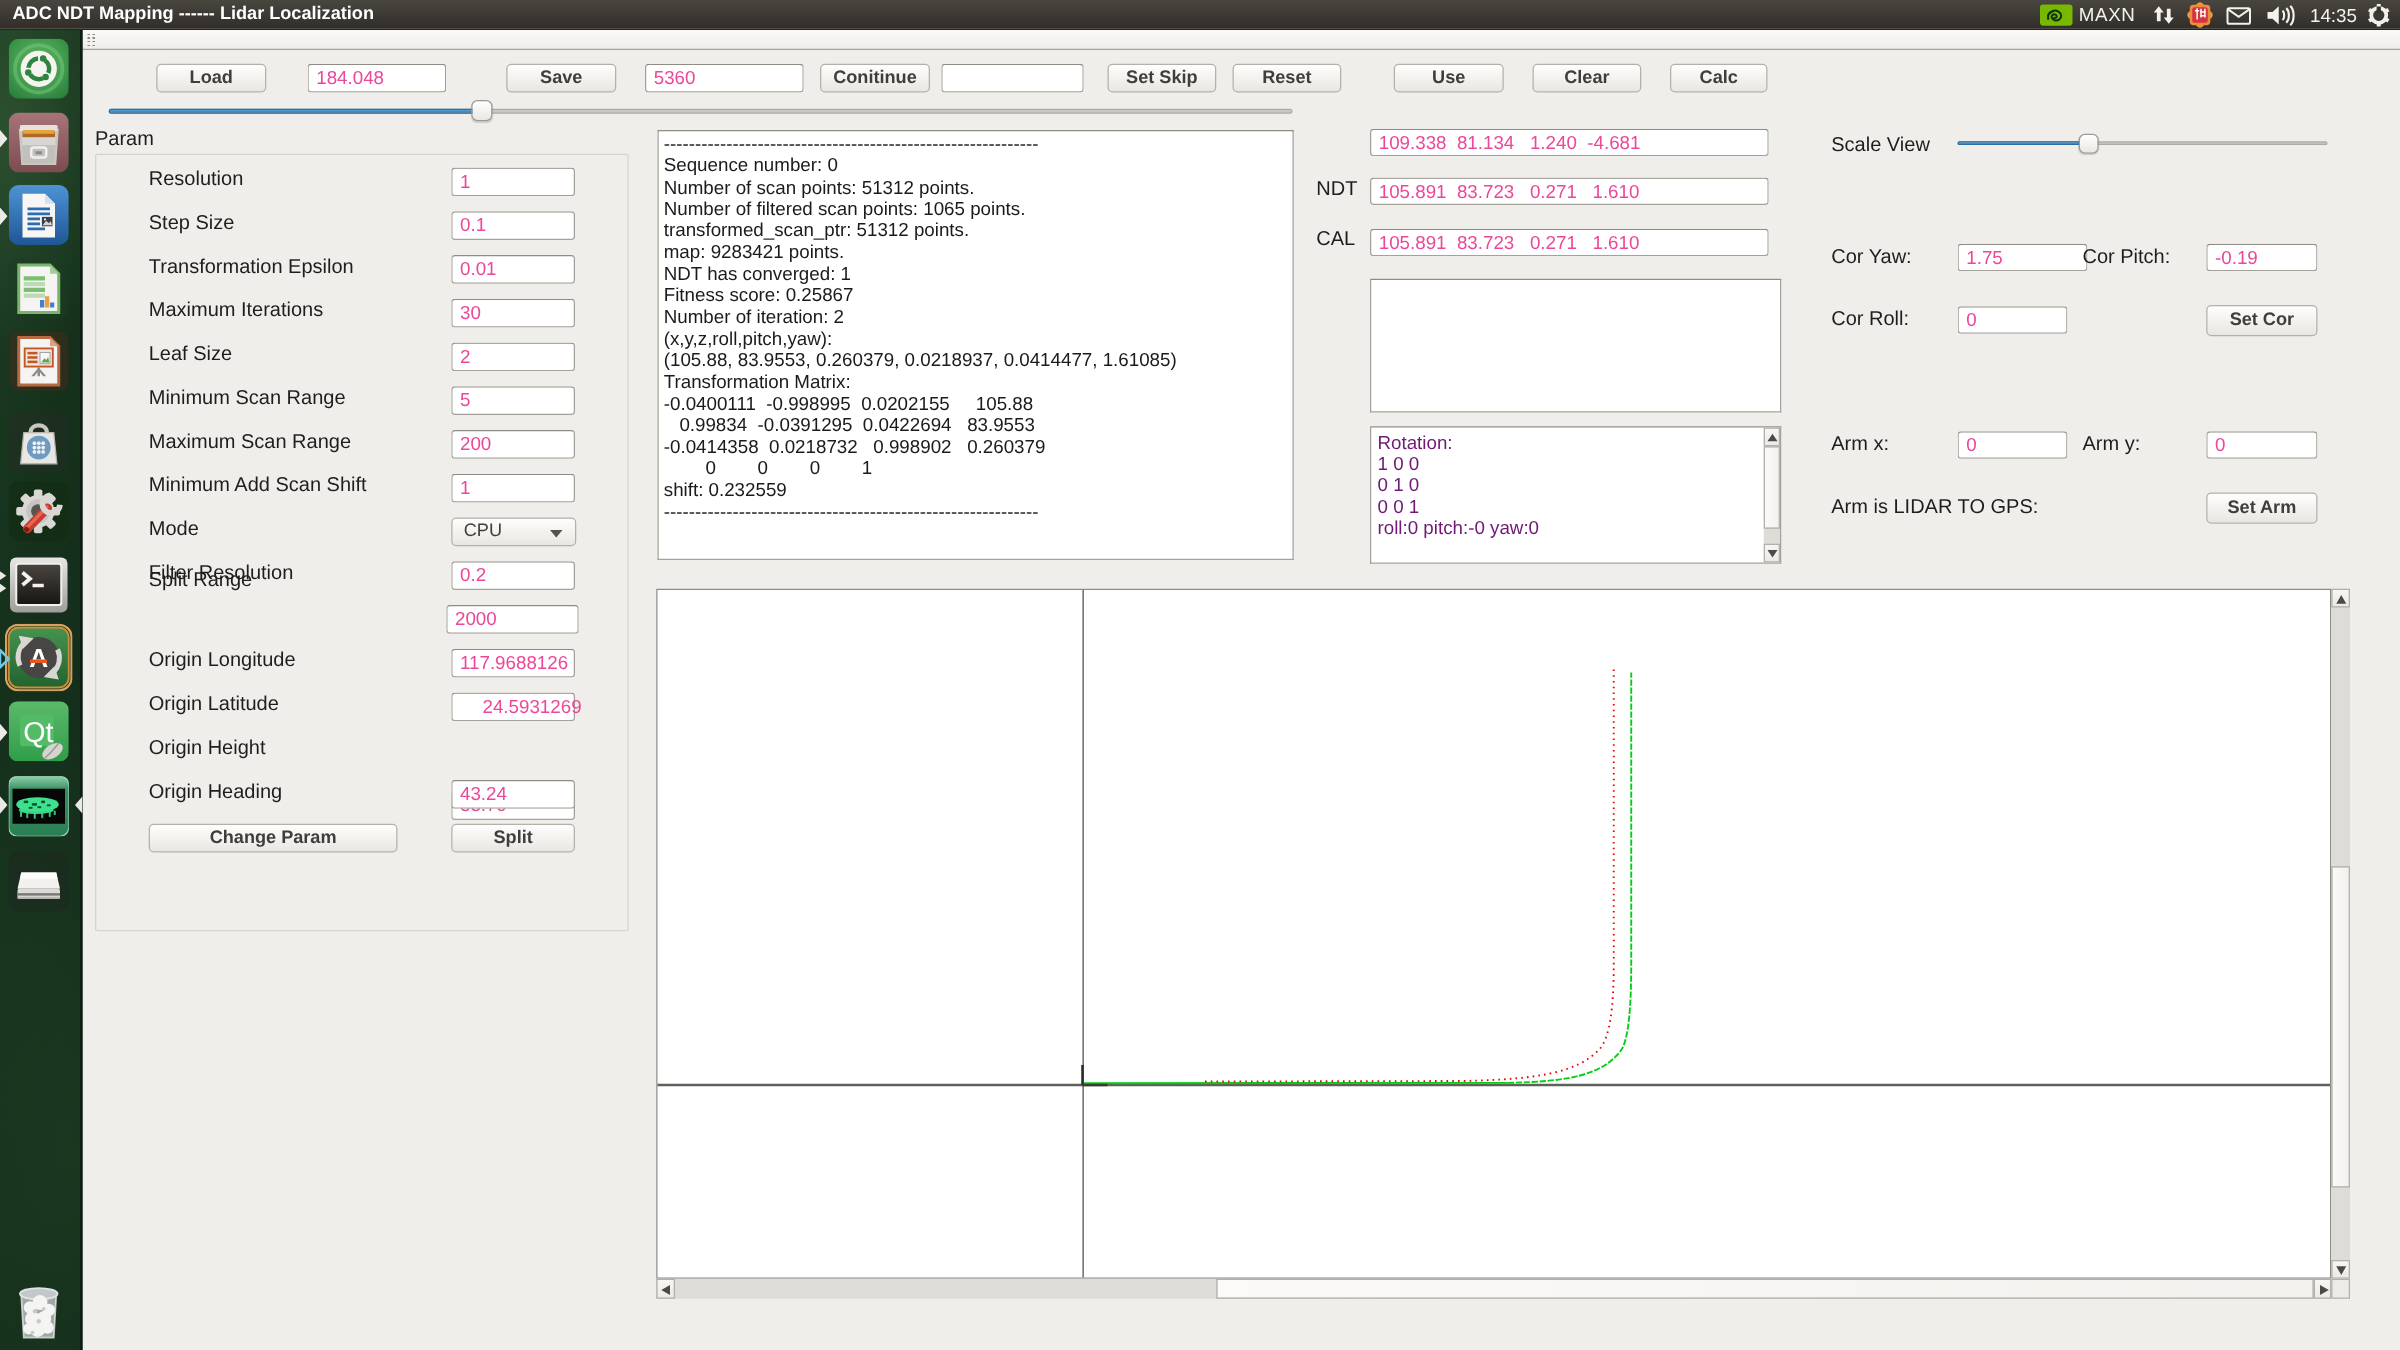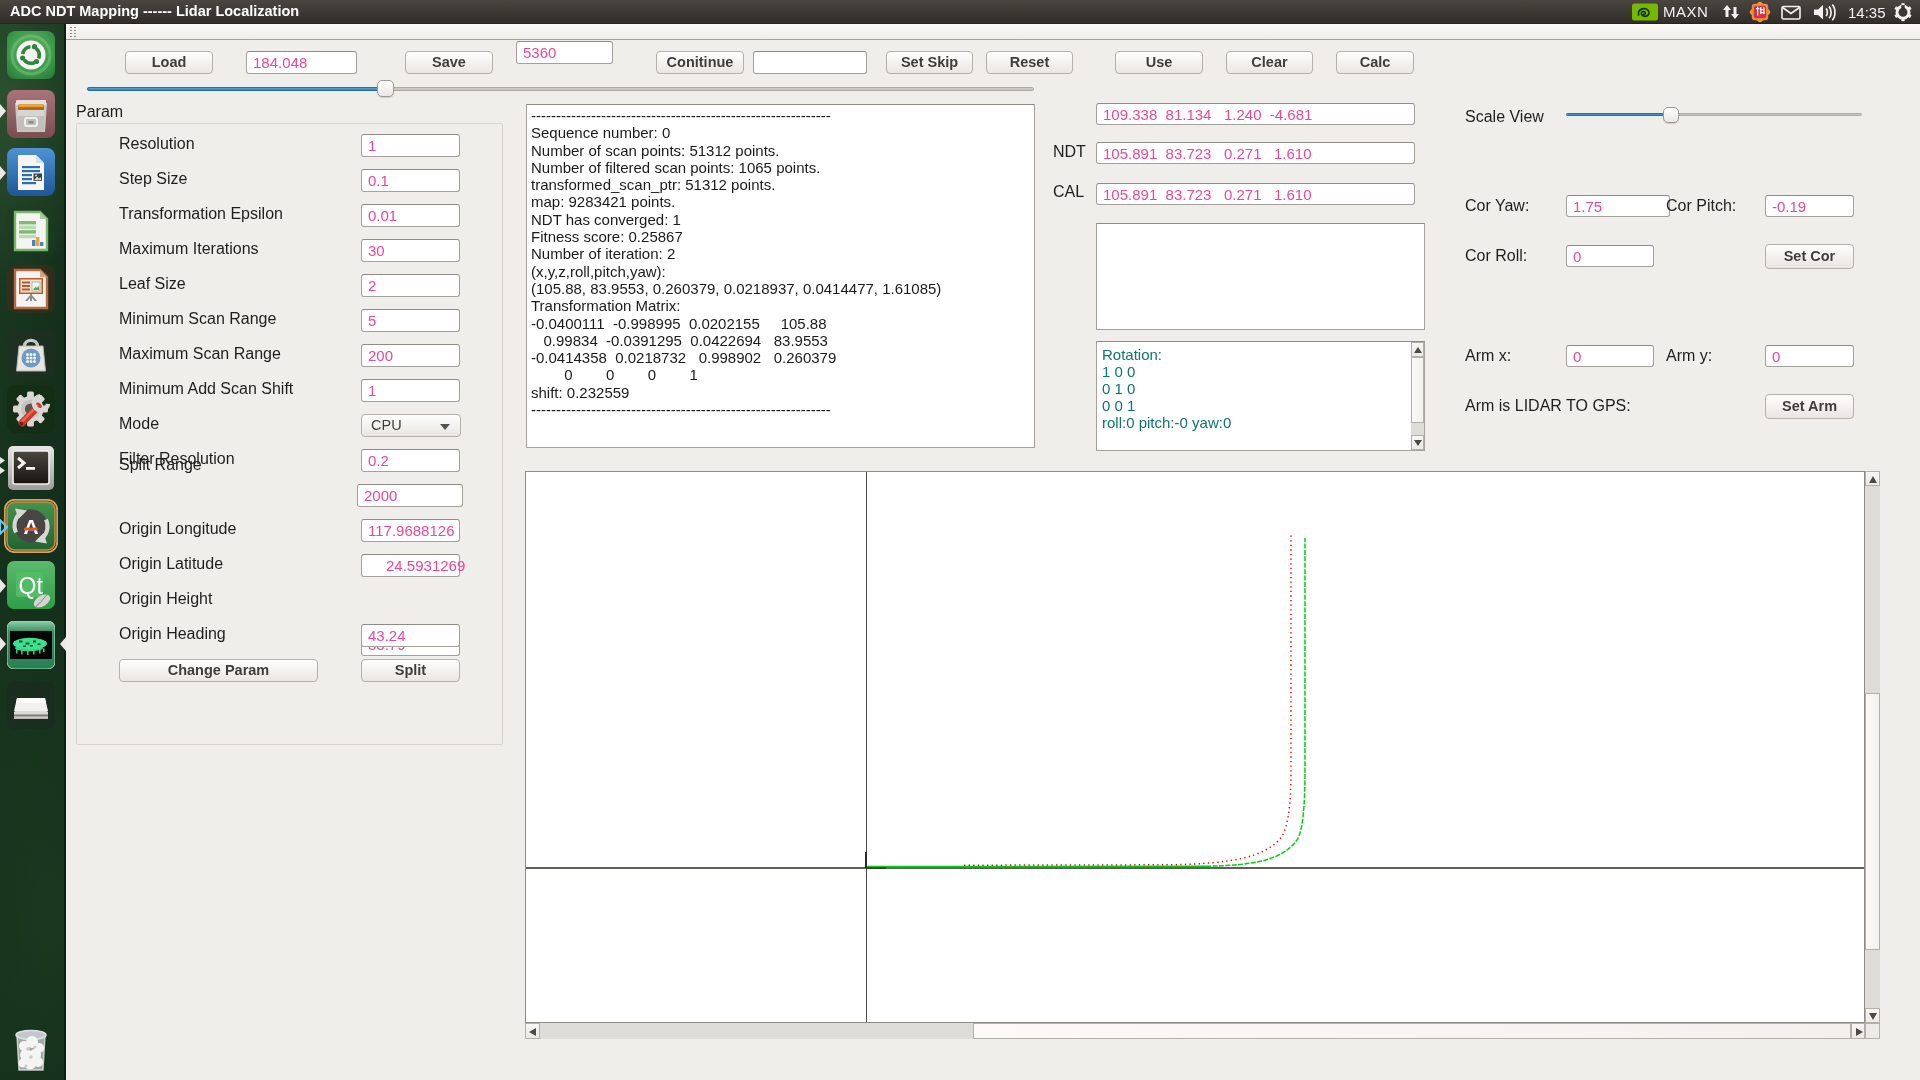--- a/index.html
+++ b/index.html
@@ -366,21 +366,21 @@
     </svg>
 </div>
 
 <div class="abs" id="toolstrip"></div>
 <div class="grip" style="left:70px;"></div>
 <div class="grip" style="left:74px;"></div>
 
 <div class="btn" style="left:125px; top:51px; width:88px;">Load</div>
 <div class="fld" style="left:246px; top:51px; width:111px;">184.048</div>
 <div class="btn" style="left:405px; top:51px; width:88px;">Save</div>
-<div class="fld" style="left:516px; top:41px; width:97px;">5360</div>
+<div class="fld" style="left:516px; top:51px; width:127px;">5360</div>
 <div class="btn" style="left:656px; top:51px; width:88px;">Conitinue</div>
 <div class="fld" style="left:753px; top:51px; width:114px;"></div>
 <div class="btn" style="left:886px; top:51px; width:87px;">Set Skip</div>
 <div class="btn" style="left:986px; top:51px; width:87px;">Reset</div>
 <div class="btn" style="left:1115px; top:51px; width:88px;">Use</div>
 <div class="btn" style="left:1226px; top:51px; width:87px;">Clear</div>
 <div class="btn" style="left:1336px; top:51px; width:78px;">Calc</div>
 
 <div class="track" style="left:87px; top:87px; width:947px;"></div>
 <div class="trackfill" style="left:87px; top:87px; width:292px;"></div>
@@ -444,21 +444,21 @@
 <div class="lbl" style="left:1055px; top:102px;margin-left:48px;">GPS</div>
 <div class="fld" style="left:1096px; top:103px; width:319px; height:22px;">109.338  81.134   1.240  -4.681</div>
 <div class="lbl" style="left:1053px; top:143px;">NDT</div>
 <div class="fld" style="left:1096px; top:142px; width:319px; height:22px;">105.891  83.723   0.271   1.610</div>
 <div class="lbl" style="left:1053px; top:183px;">CAL</div>
 <div class="fld" style="left:1096px; top:183px; width:319px; height:22px;">105.891  83.723   0.271   1.610</div>
 
 <div class="wbox" style="left:1096px; top:223px; width:329px; height:107px;"></div>
 
 <div class="wbox" style="left:1096px; top:341px; width:329px; height:110px;"></div>
-<div class="abs" style="left:1102px; top:346px; font-size:15px; line-height:17px; color:#0f766e; white-space:pre;">Rotation:
+<div class="abs" style="left:1102px; top:346px; font-size:15px; line-height:17px; color:#701a75; white-space:pre;">Rotation:
 1 0 0
 0 1 0
 0 0 1
 roll:0 pitch:-0 yaw:0</div>
 
 <div class="abs sb-trough" style="left:1411px; top:342px; width:13px; height:108px;"></div>
 <div class="sb-btn" style="left:1411px; top:342px; width:13px; height:15px;">
     <div class="tri" style="left:2px; top:4px; border-left:4px solid transparent; border-right:4px solid transparent; border-bottom:6px solid #4b4a46;"></div>
   </div>
 <div class="sb-thumb" style="left:1411px; top:357px; width:13px; height:66px;"></div>

